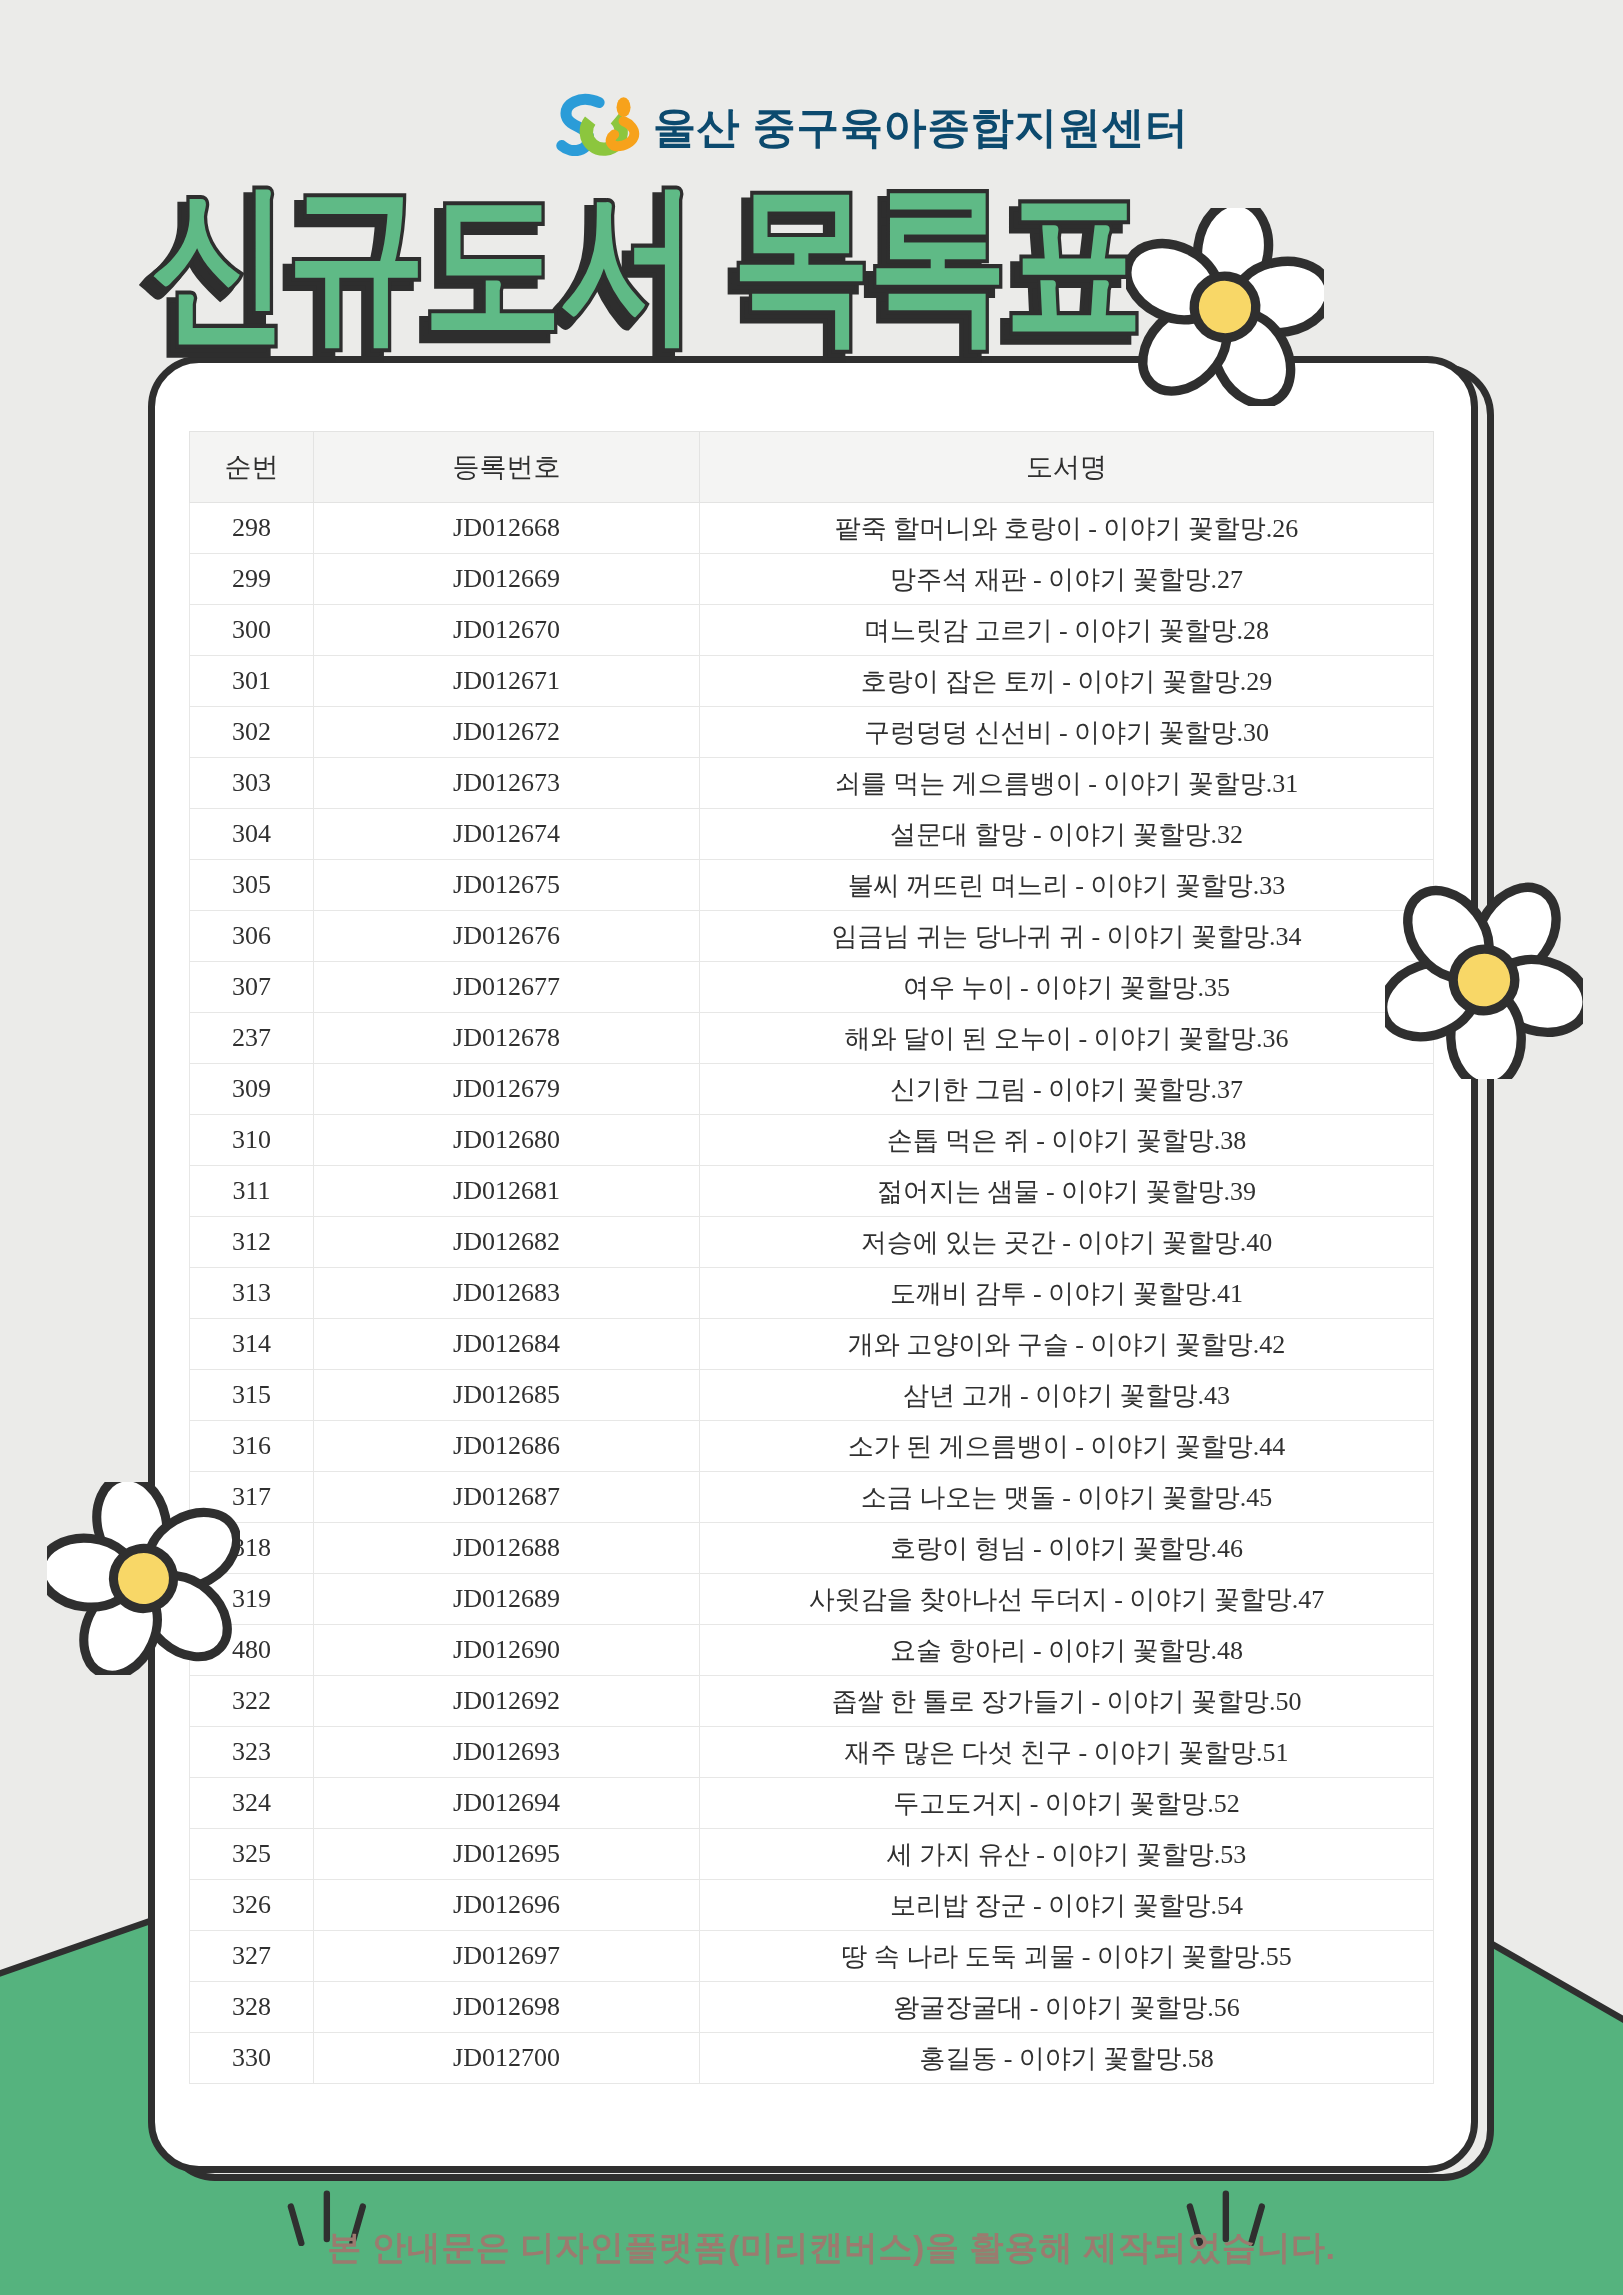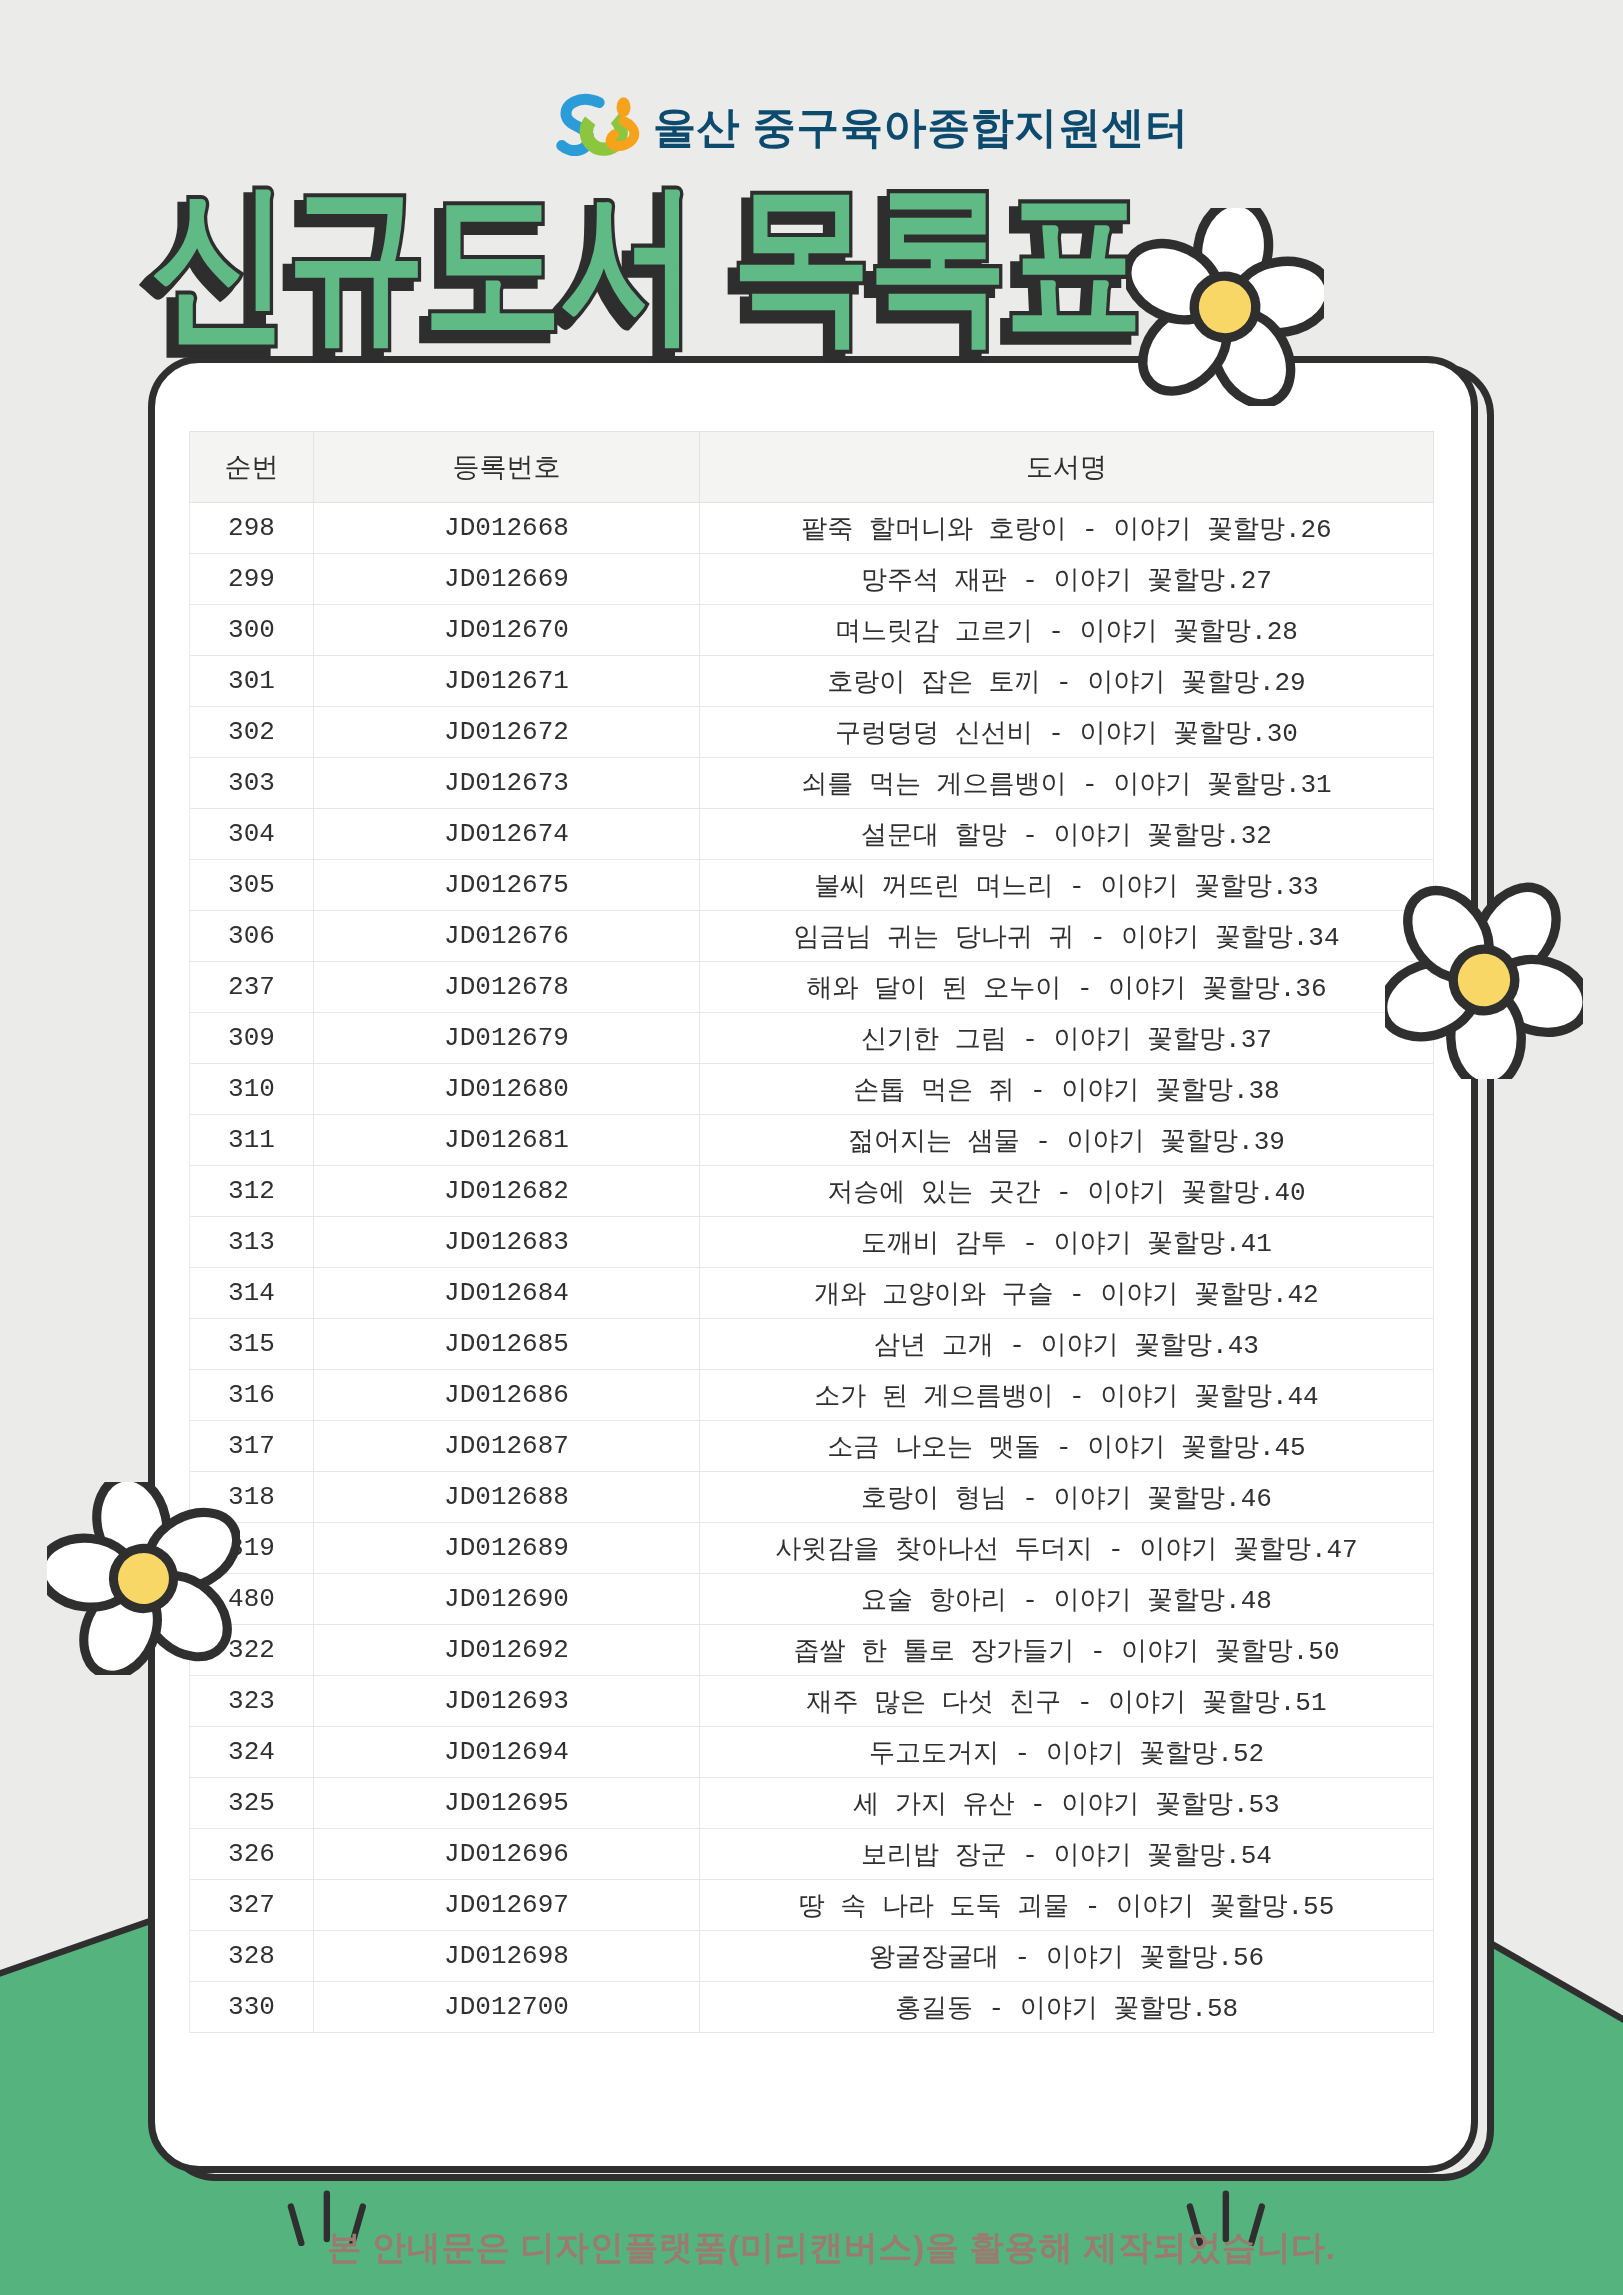--- a/index.html
+++ b/index.html
@@ -31,21 +31,21 @@
   .brand-text{
     position:absolute;left:653px;top:10.5px;
     font-size:43px;font-weight:800;letter-spacing:0.6px;color:#0c4a6e;
   }
   
   #title-svg{left:133px;top:145px;z-index:5;}
   
   .book-table{
     left:189px;top:431px;width:1244px;z-index:4;
     border-collapse:collapse;table-layout:fixed;
-    font-family:Liberation Mono, monospace;
+    font-family:Liberation Serif, serif;
   }
   .book-table th{
     height:68px;background:#f4f4f3;font-weight:400;font-size:27px;color:#2f2f2f;
     border:0.6px solid #e3e3e2;
   }
   .book-table td{
     height:48px;font-size:26px;color:#303030;text-align:center;background:#ffffff;
     border:0.6px solid #e7e7e6;white-space:nowrap;overflow:hidden;
   }
   .col-no{width:124px;}
@@ -138,20 +138,25 @@
         <td>305</td>
         <td>JD012675</td>
         <td>불씨 꺼뜨린 며느리 - 이야기 꽃할망.33</td>
       </tr>
       <tr>
         <td>306</td>
         <td>JD012676</td>
         <td>임금님 귀는 당나귀 귀 - 이야기 꽃할망.34</td>
       </tr>
       <tr>
+        <td>307</td>
+        <td>JD012677</td>
+        <td>여우 누이 - 이야기 꽃할망.35</td>
+      </tr>
+      <tr>
         <td>237</td>
         <td>JD012678</td>
         <td>해와 달이 된 오누이 - 이야기 꽃할망.36</td>
       </tr>
       <tr>
         <td>309</td>
         <td>JD012679</td>
         <td>신기한 그림 - 이야기 꽃할망.37</td>
       </tr>
       <tr>

